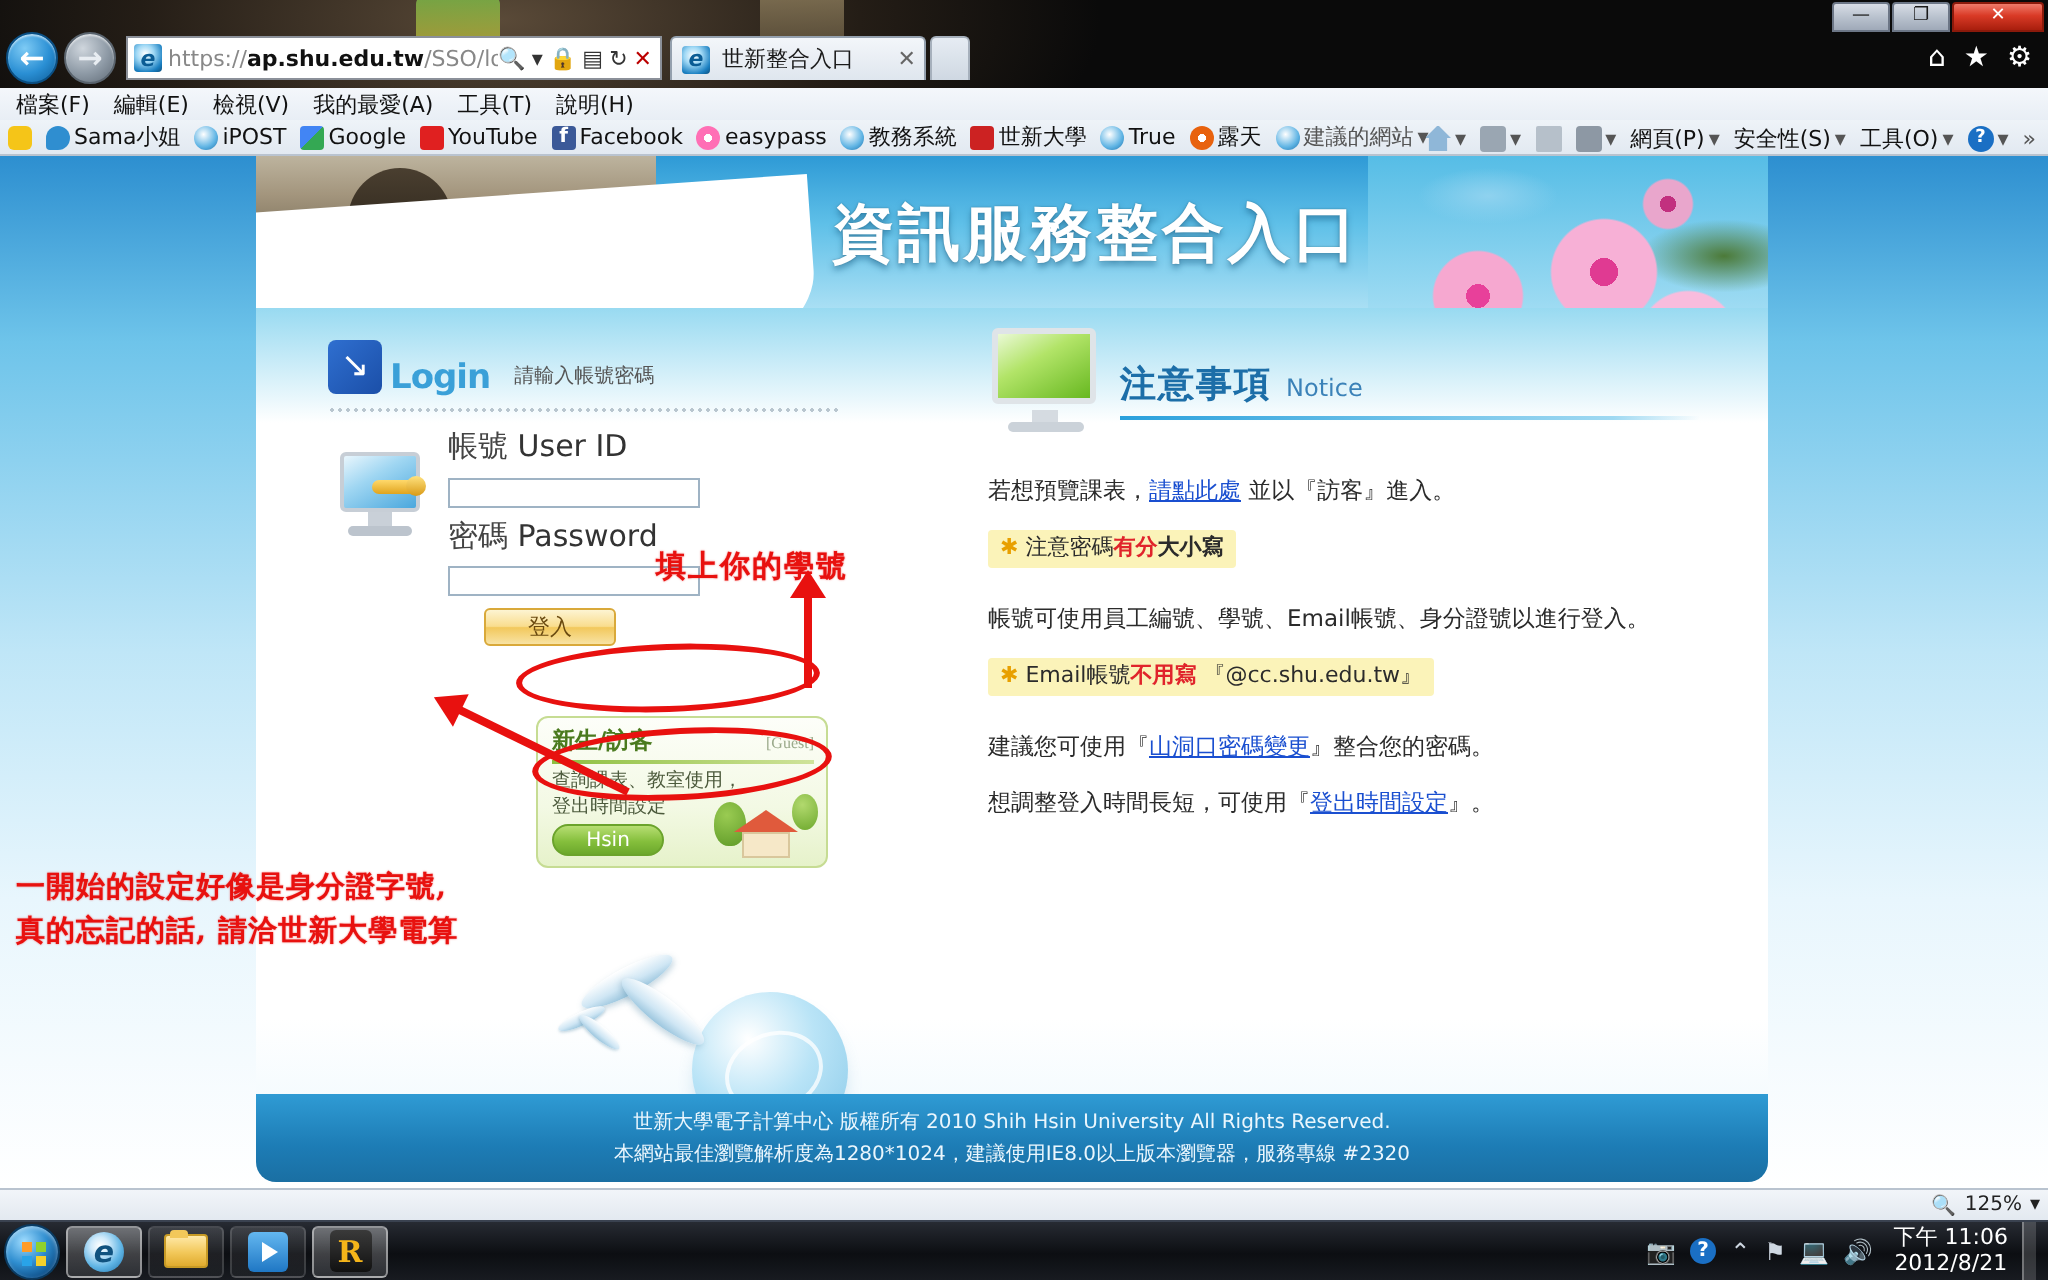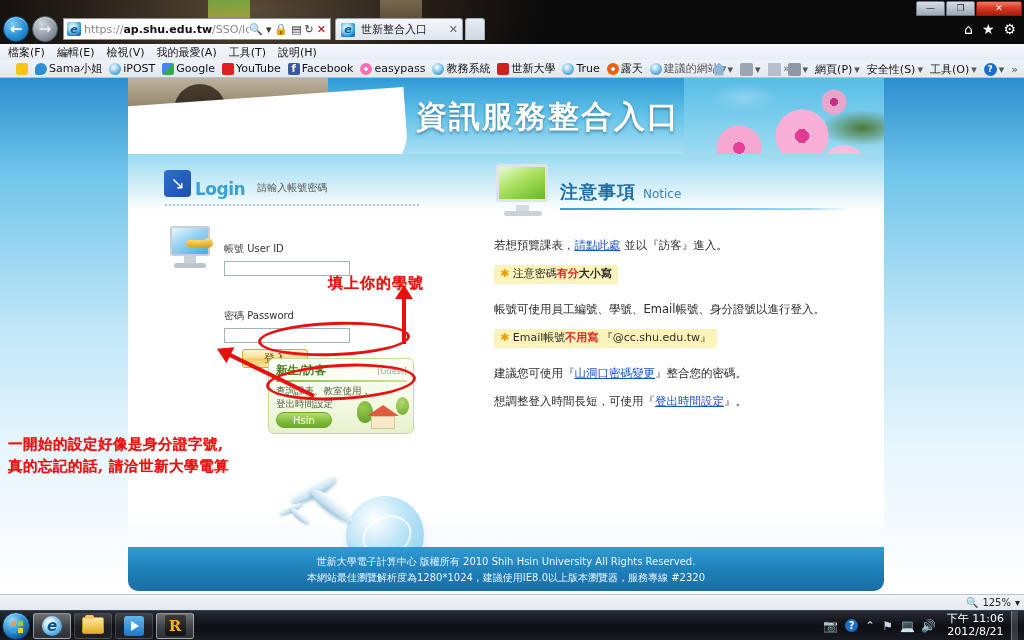--- a/index.html
+++ b/index.html
@@ -114,21 +114,21 @@
   .menurow {
     position:absolute; left:0; top:30px; width:1024px; height:16px;
     background: linear-gradient(180deg,#f4f7fb 0%, #e8eef5 100%);
     display:flex; align-items:center; gap:12px; padding-left:8px;
     font-size:11px; color:#111;
   }
   .favrow {
     position:absolute; left:0; top:46px; width:1024px; height:18px;
     background: linear-gradient(180deg,#eef3f8 0%, #e2e9f1 100%);
     border-bottom:1px solid #b9c3cf;
-    display:flex; align-items:center; gap:3px; padding-left:14px;
+    display:flex; align-items:center; gap:3px; padding-left:2px;
     font-size:11px; color:#111; white-space:nowrap;
   }
   .fav { display:flex; align-items:center; gap:2px; padding: 0 2px; }
   .fav .fi { width:12px;height:12px;border-radius:2px;flex:none; }
   .cmdrow {
     position:absolute; right:0; top:46px; height:18px;
     display:flex; align-items:center; gap:7px; padding-right:6px;
     font-size:11px; color:#111;
   }
   .cmd { display:flex;align-items:center;gap:2px; }
@@ -227,21 +227,21 @@
     border:2px solid #c7ced6;
   }
   .pc-key{
     position:absolute;left:14px;top:12px;width:22px;height:7px;border-radius:4px;
     background: linear-gradient(180deg,#ffd96b,#e0a41e);
   }
   .pc-key::after{content:"";position:absolute;right:-5px;top:-2px;width:10px;height:10px;border-radius:50%;background:linear-gradient(180deg,#ffe27f,#d99a16);}
   .pc-stand{position:absolute;left:20px;top:32px;width:12px;height:8px;background:#c9d0d8;}
   .pc-base{position:absolute;left:10px;top:39px;width:32px;height:5px;border-radius:3px;background:#bcc4cd;}
   .fields { margin-left:6px; }
-  .f-label { font-size:10px; color:#333; margin-bottom:1px;margin-top:28px; }
+  .f-label { font-size:15px; color:#333; margin-bottom:1px; }
   .f-label .cjk { color:#444; }
   .f-input {
     width:126px; height:15px; border:1px solid #9fb3c4; background:#fff;
     font-size:11px; padding:0 3px; color:#111;
   }
   .f-gap { height:5px; }
   .login-btn {
     margin-top:6px; margin-left:18px;
     width:66px;height:19px; border:1px solid #d9a93a; border-radius:3px;
     background: linear-gradient(180deg,#fdf4d2 0%, #f9dd8e 48%, #f2c85c 52%, #f8e3a4 100%);
@@ -249,21 +249,21 @@
   }
 
   
   .guest-box {
     position:absolute; left:140px; top:204px; width:146px; height:76px;
     background: linear-gradient(180deg,#fdfef9 0%, #f3f9e4 60%, #e6f2ca 100%);
     border:1px solid #c6dc93; border-radius:6px; overflow:hidden;
   }
   .guest-head { display:flex;align-items:baseline;padding:4px 6px 1px 7px; }
   .guest-title { font-size:11.5px; color:#4a7a1e; font-weight:bold; }
-  .guest-tag { margin-left:auto; font-size:8px; color:#9aa98a; }
+  .guest-tag { margin-left:auto; font-size:8px; color:#9aa98a;font-family:Liberation Serif, serif; }
   .guest-rule { height:2px; margin:1px 6px 0 7px; background: linear-gradient(90deg,#8dbf3f,#cfe39a); }
   .guest-body { padding:3px 7px; font-size:9.5px; color:#4c5a3c; line-height:1.35; }
   .guest-enter {
     position:absolute; left:7px; bottom:5px; width:56px;height:16px;border-radius:8px;
     background: linear-gradient(180deg,#b7de73 0%, #85bf3c 55%, #6ca82c 100%);
     border:1px solid #6ba32c; color:#fff; font-size:10px;
     display:flex;align-items:center;justify-content:center;
   }
   .guest-house {
     position:absolute; right:4px; bottom:2px; width:52px; height:34px;

